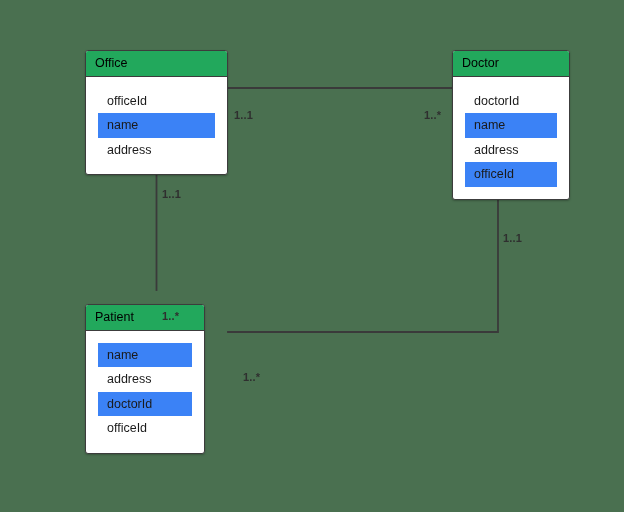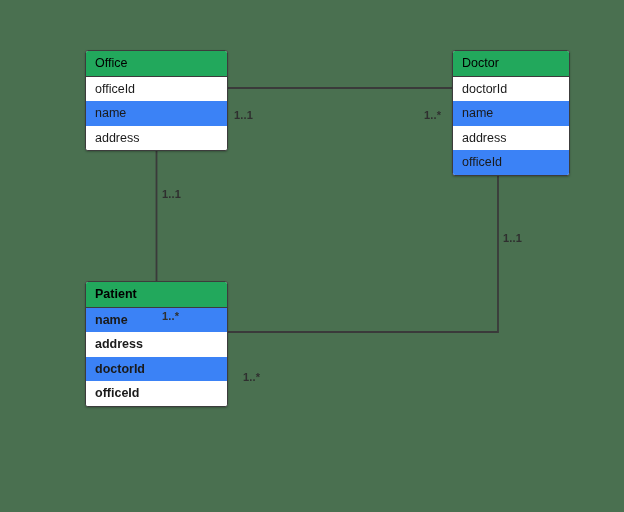--- a/index.html
+++ b/index.html
@@ -38,21 +38,21 @@
     background: #22a85c;
     color: #000000;
     font-size: 12.5px;
     line-height: 1;
     padding: 6px 0 6px 9px;
     border-bottom: 1.5px solid #3c3c3c;
     white-space: nowrap;
   }
   .attr-list {
     list-style: none;
-    margin: 0;
+    margin: 12px;
     padding: 0;
   }
   .attr {
     font-size: 12.5px;
     color: #1a1a1a;
     line-height: 1;
     padding: 6px 0 6px 9px;
     background: #ffffff;
     white-space: nowrap;
   }
@@ -94,21 +94,21 @@
   <div class="entity" style="left:452px; top:50px; width:118px;">
     <div class="entity-header">Doctor</div>
     <ul class="attr-list">
       <li class="attr">doctorId</li>
       <li class="attr alt">name</li>
       <li class="attr">address</li>
       <li class="attr alt">officeId</li>
     </ul>
   </div>
 
-  <div class="entity" style="left:85px; top:281px; width:143px;font-weight:bold;">
+  <div class="entity" style="left:85px; top:304px; width:120px;">
     <div class="entity-header">Patient</div>
     <ul class="attr-list">
       <li class="attr alt">name</li>
       <li class="attr">address</li>
       <li class="attr alt">doctorId</li>
       <li class="attr">officeId</li>
     </ul>
   </div>
 
   <div class="card-label" style="left:234px; top:71px;">1..1</div>

